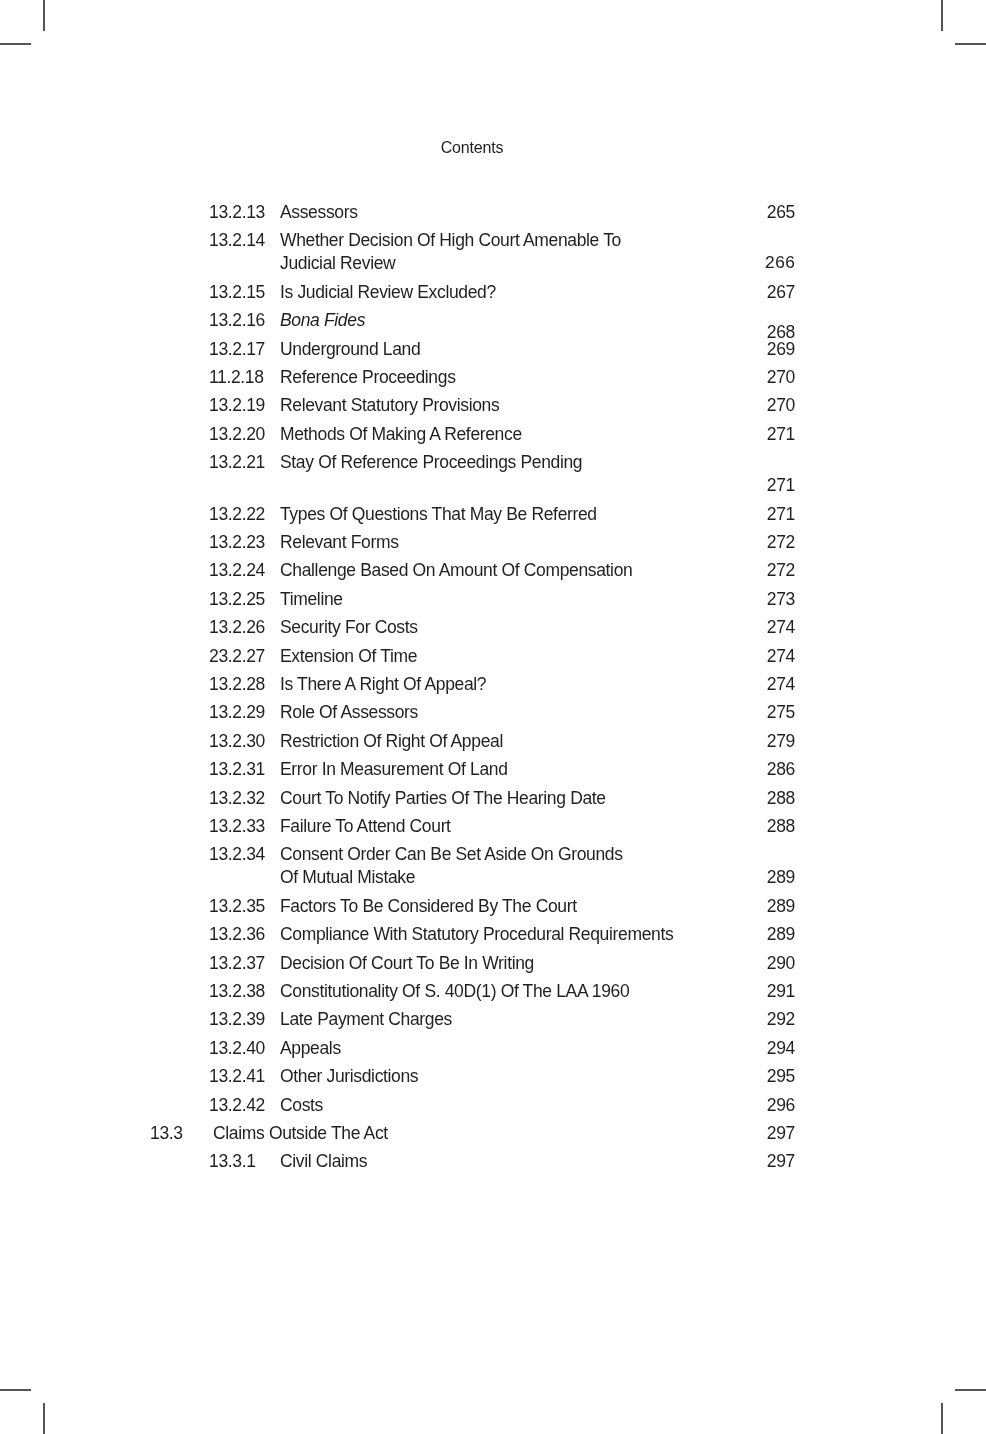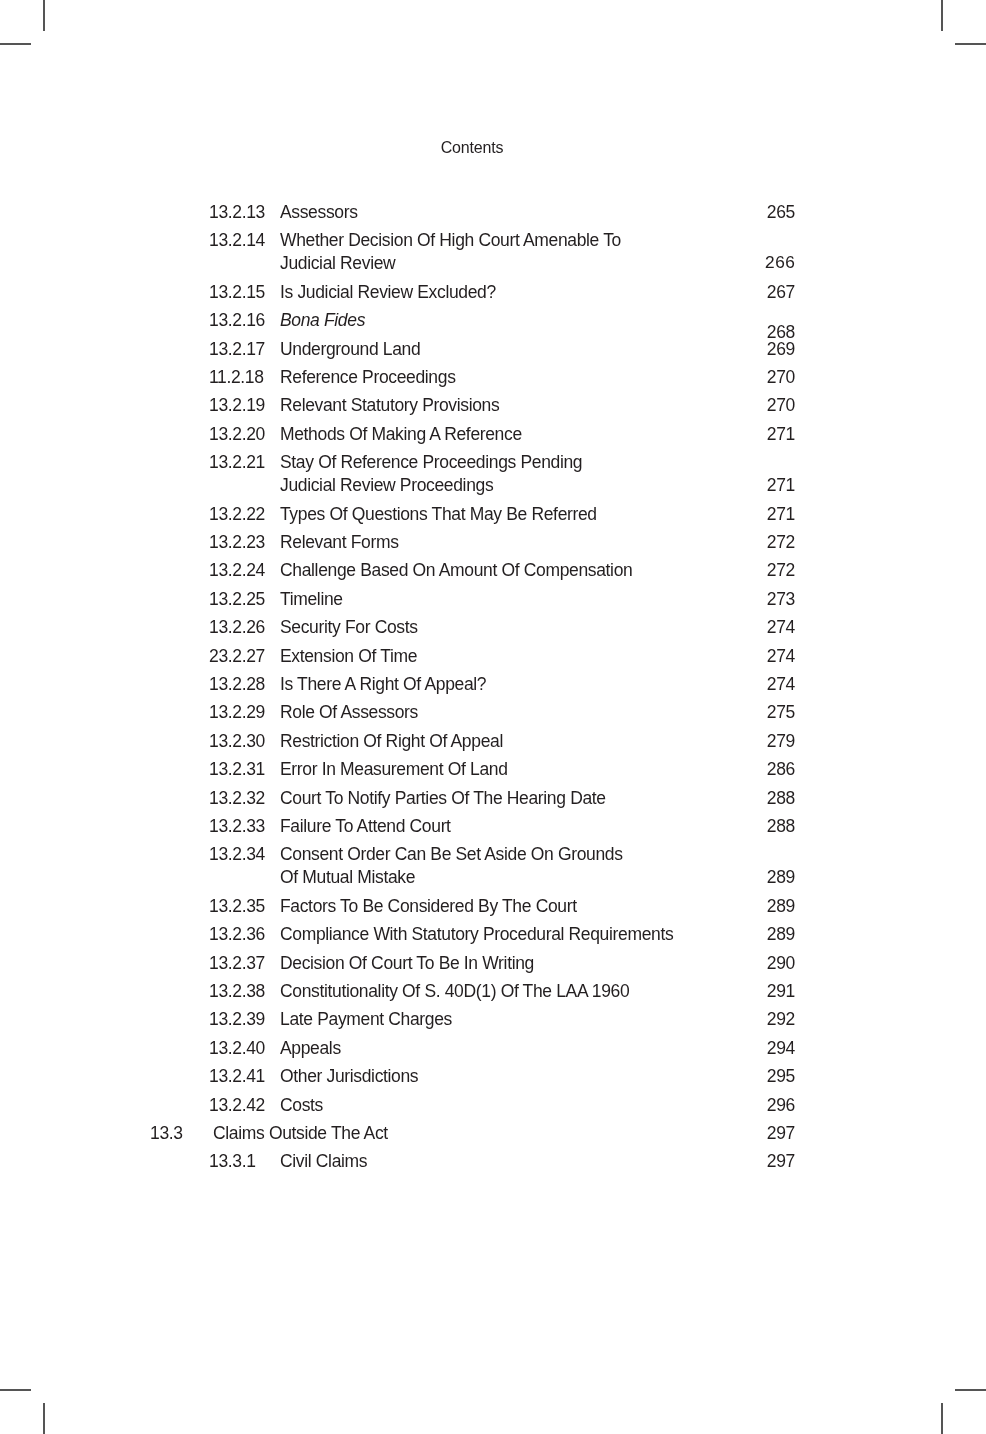--- a/index.html
+++ b/index.html
@@ -87,21 +87,20 @@
       <span class="num">13.2.20</span>
       <span class="title">
         <span class="line">Methods Of Making A Reference</span>
       </span>
       <span class="page" style="top: 0px;">271</span>
     </div>
     <div class="row" style="top: 451.2px;">
       <span class="num">13.2.21</span>
       <span class="title">
         <span class="line">Stay Of Reference Proceedings Pending</span>
-        <span class="line">Judicial Review Proceedings</span>
       </span>
       <span class="page" style="top: 23px;">271</span>
     </div>
     <div class="row" style="top: 502.6px;">
       <span class="num">13.2.22</span>
       <span class="title">
         <span class="line">Types Of Questions That May Be Referred</span>
       </span>
       <span class="page" style="top: 0px;">271</span>
     </div>

